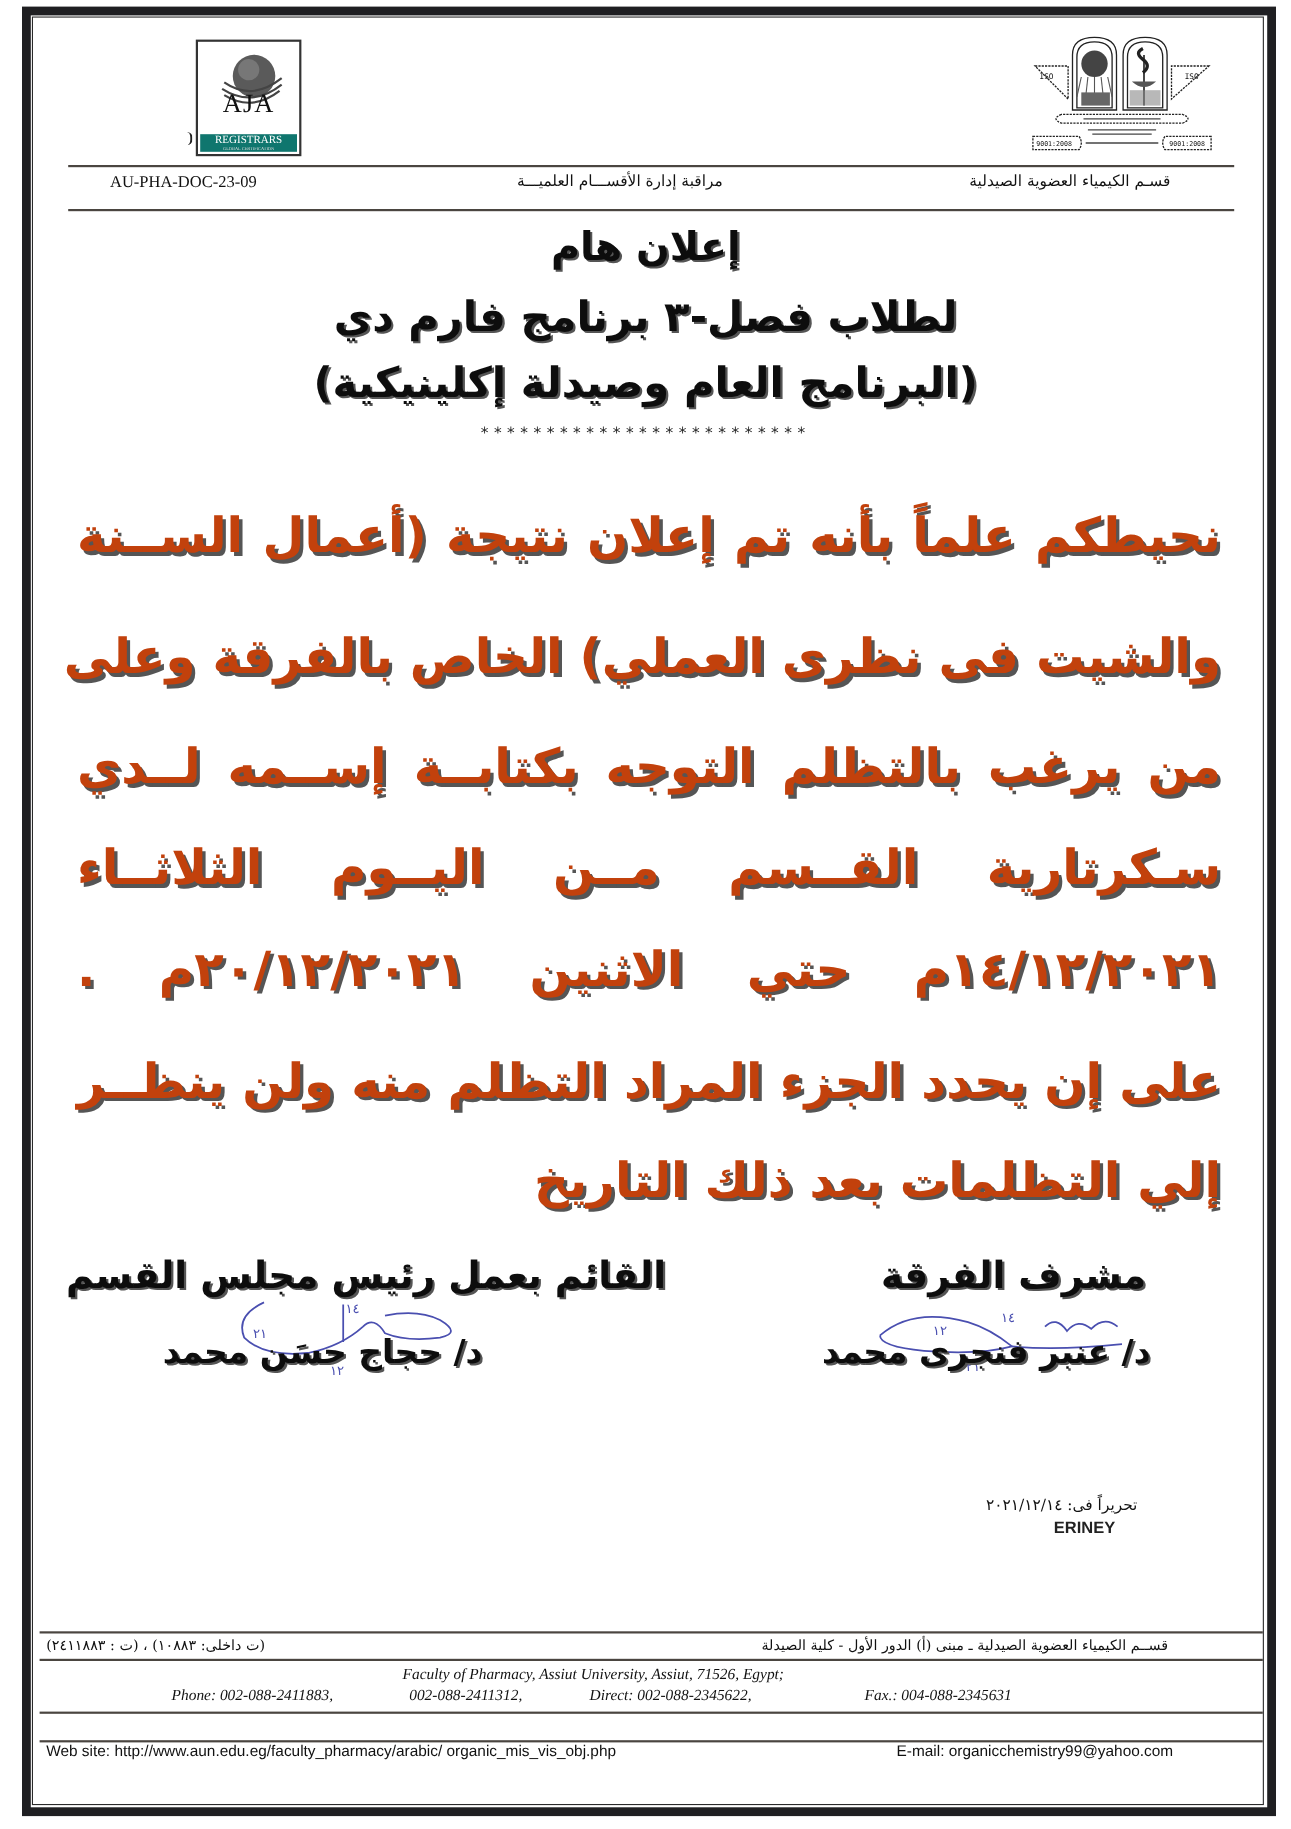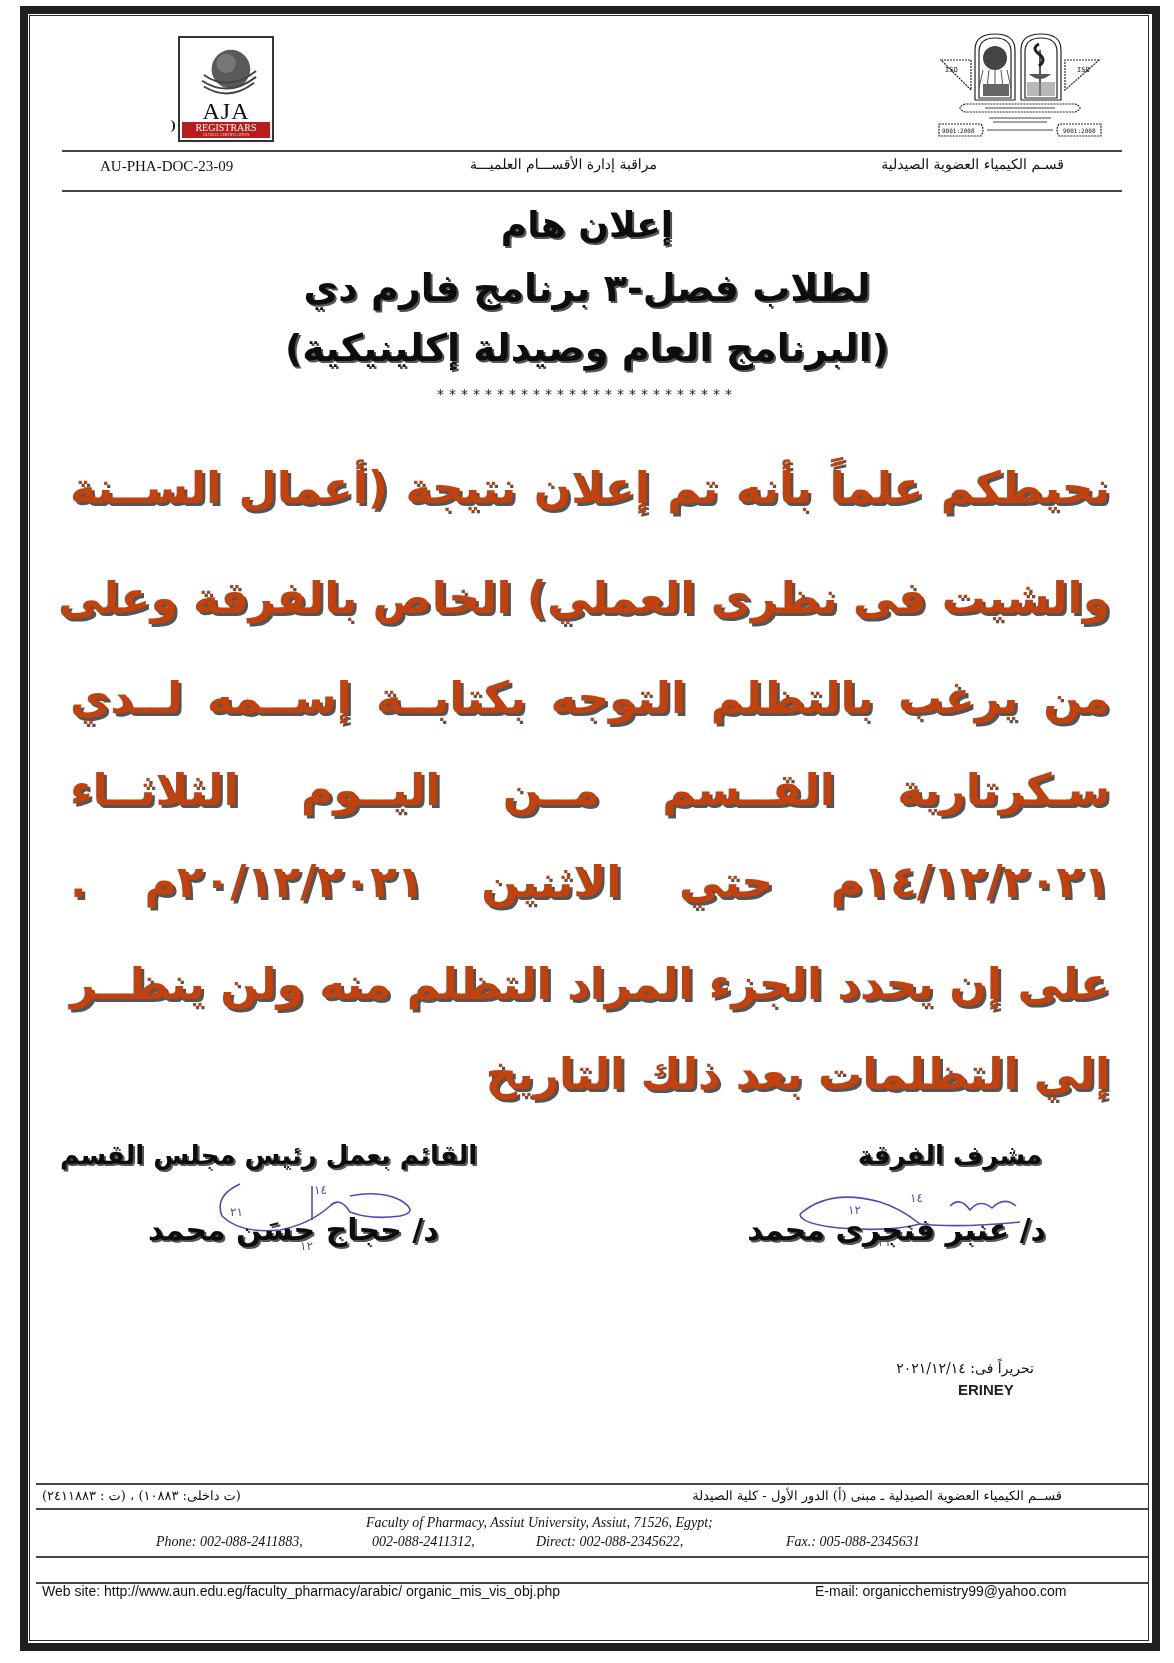--- a/index.html
+++ b/index.html
@@ -15,25 +15,25 @@
     border: 1.5px solid #2a2a2a;
   }
 
   
   .logo-aja {
     position: absolute; left: 178px; top: 36px; width: 96px; height: 106px;
     border: 2px solid #333; background: #fff;
   }
   .logo-aja .globe { position: absolute; left: 20px; top: 6px; width: 58px; height: 58px; }
   .logo-aja .aja-text {
-    position: absolute; left: 0; right: 0; top: 60px; text-align: center;
+    position: absolute; left: 0; right: 0; top: 44px; text-align: center;
     font-family: "Liberation Serif", serif; font-size: 24px; color: #111; letter-spacing: 1px;
   }
   .logo-aja .reg-bar {
-    position: absolute; left: 2px; right: 2px; bottom: 2px; height: 16px; background: #b91c1c;
+    position: absolute; left: 2px; right: 2px; bottom: 2px; height: 16px; background: #0f766e;
     color: #fff; font-family: "Liberation Serif", serif; font-size: 10px; text-align: center; line-height: 11px;
   }
   .logo-aja .reg-sub { display: block; font-size: 4px; line-height: 4px; color: #ddd; }
   .aja-bracket { position: absolute; left: 170px; top: 120px; width: 5px; height: 12px; border-right: 2px solid #222; border-radius: 0 6px 6px 0; }
 
   .logo-univ { position: absolute; left: 935px; top: 30px; width: 170px; height: 112px; }
 
   
   .rule { position: absolute; height: 0; border-top: 2px solid #4a4540; }
   .hdr-code {
@@ -60,21 +60,21 @@
     font-family: "DejaVu Sans", sans-serif; font-weight: bold; font-size: 44px; color: #c2410c;
     text-shadow: 3px 3px 0 #555; white-space: nowrap;
   }
   .body-line.last { text-align-last: right; }
 
   
   .sig-title, .sig-name {
     position: absolute; direction: rtl; font-family: "DejaVu Sans", sans-serif; font-weight: bold; color: #0d0d0d;
     text-shadow: 2px 2px 0 #555; white-space: nowrap;
   }
-  .sig-title { font-size: 26px; text-align: right; }
+  .sig-title { font-size: 34px; text-align: right; }
   .sig-name { font-size: 30px; }
   .signature { position: absolute; }
 
   .dated {
     position: absolute; top: 1360px; right: 140px; direction: rtl; font-family: "DejaVu Serif", serif; font-size: 14px; color: #111; white-space: nowrap;
   }
   .typist {
     position: absolute; top: 1381px; left: 958px; font-family: "Liberation Sans", sans-serif; font-weight: bold; font-size: 15px; color: #222;
   }
 
@@ -203,18 +203,18 @@
 
 <div class="rule" style="left:36px; top:1483px; width:1112px;"></div>
 <div class="foot-ar-left">(ت داخلى: ١٠٨٨٣) ، (ت : ٢٤١١٨٨٣)</div>
 <div class="foot-ar-right">قســم الكيمياء العضوية الصيدلية ـ مبنى (أ) الدور الأول - كلية الصيدلة</div>
 <div class="rule" style="left:36px; top:1508px; width:1112px;"></div>
 
 <div class="foot-en" style="left:366px; top:1515px;">Faculty of Pharmacy, Assiut University, Assiut, 71526, Egypt;</div>
 <div class="foot-en" style="left:156px; top:1534px;">Phone: 002-088-2411883,</div>
 <div class="foot-en" style="left:372px; top:1534px;">002-088-2411312,</div>
 <div class="foot-en" style="left:536px; top:1534px;">Direct: 002-088-2345622,</div>
-<div class="foot-en" style="left:786px; top:1534px;">Fax.: 005-088-2345631</div>
+<div class="foot-en" style="left:786px; top:1534px;">Fax.: 004-088-2345631</div>
 <div class="rule" style="left:36px; top:1556px; width:1112px;"></div>
 
 <div class="foot-web" style="left:42px; top:1561px;">Web site: http://www.aun.edu.eg/faculty_pharmacy/arabic/ organic_mis_vis_obj.php</div>
 <div class="foot-web" style="left:815px; top:1561px;">E-mail: organicchemistry99@yahoo.com</div>
 <div class="rule" style="left:36px; top:1582px; width:1112px;"></div>
 
 </body></html>

